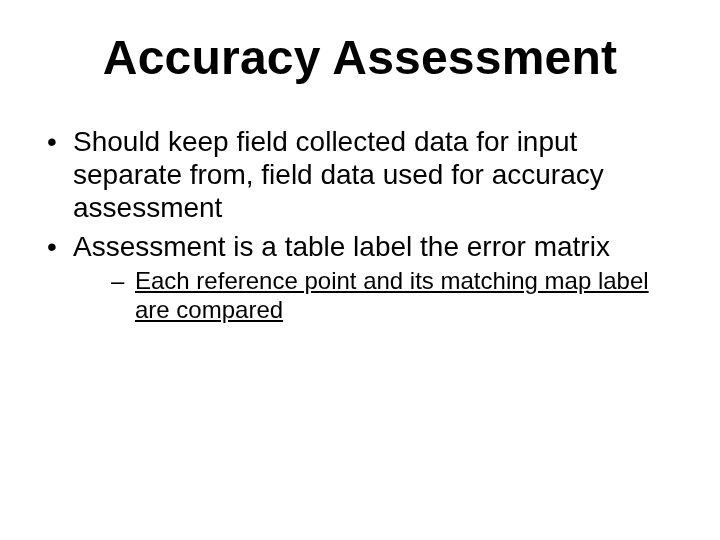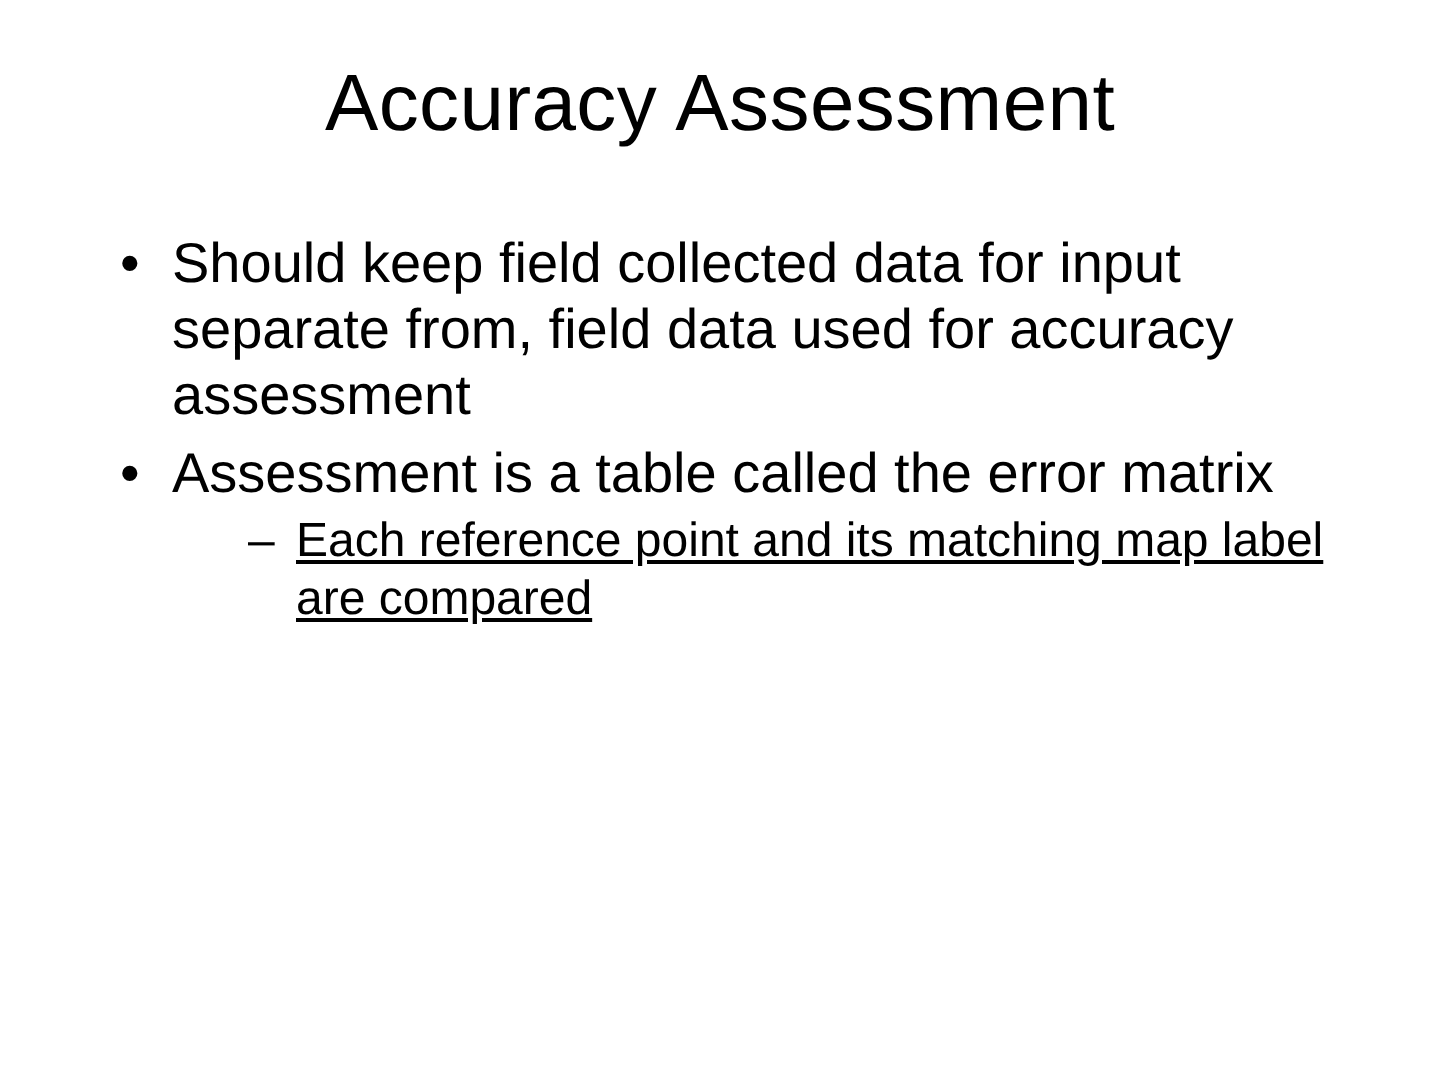--- a/index.html
+++ b/index.html
@@ -12,28 +12,28 @@
     color: #000000;
   }
   .slide {
     width: 720px;
     height: 540px;
     box-sizing: border-box;
     padding: 24px 36px 0 36px;
   }
   .title {
     text-align: center;
-    font-size: 40px;
-    font-weight: 400;
+    font-size: 48px;
+    font-weight: 700;
     margin: 6px 0 40px 0;
     letter-spacing: 0.2px;
   }
   ul.level1 {
     list-style: none;
-    margin: 16px;
+    margin: 3px;
     padding: 0;
   }
   ul.level1 > li {
     position: relative;
     padding-left: 34px;
     font-size: 28px;
     line-height: 1.18;
     margin-bottom: 6px;
   }
   ul.level1 > li::before {
@@ -67,19 +67,19 @@
 </style>
 </head>
 <body>
 
 <div class="slide">
   <h1 class="title">Accuracy Assessment</h1>
 
   <ul class="level1">
     <li>Should keep field collected data for input separate from, field data used for accuracy assessment</li>
     <li>
-      <span>Assessment is a table called the error matrix</span>
+      <span>Assessment is a table label the error matrix</span>
       <ul class="level2">
         <li>Each reference point and its matching map label are compared</li>
       </ul>
     </li>
   </ul>
 </div>
 
 </body></html>

